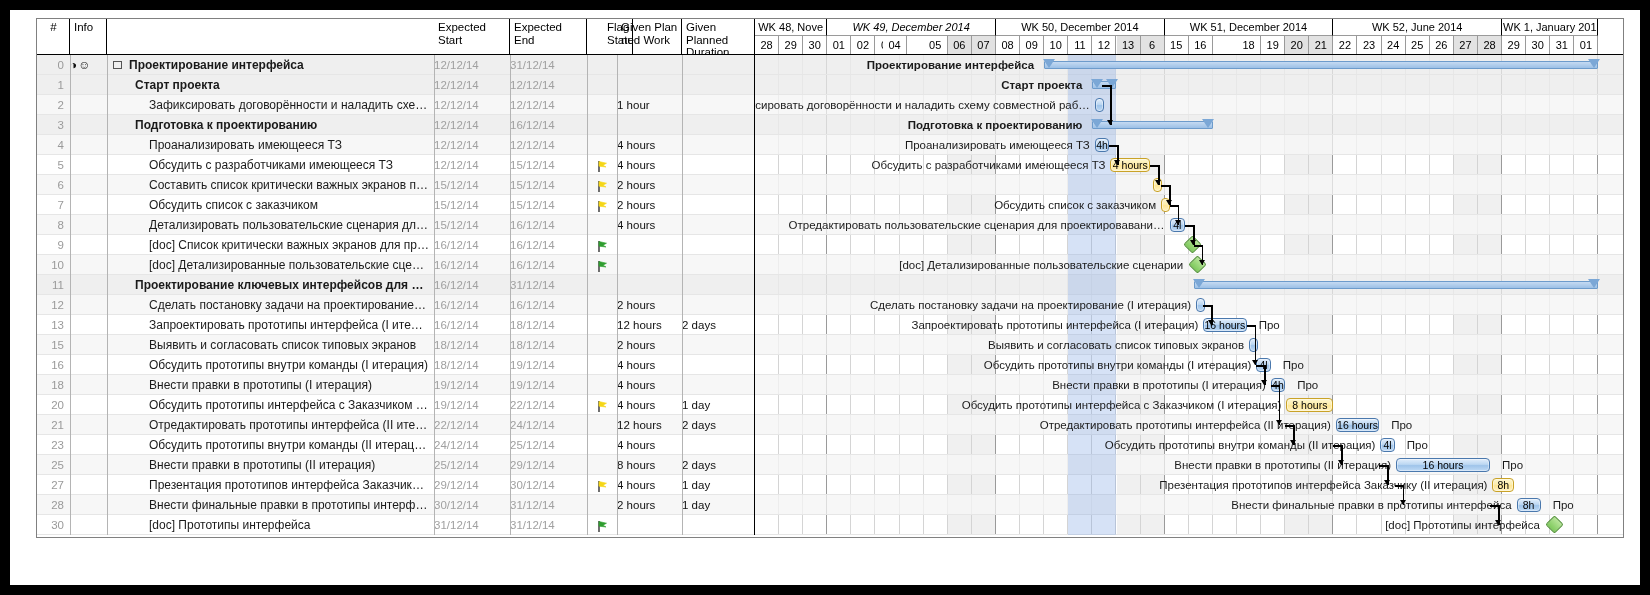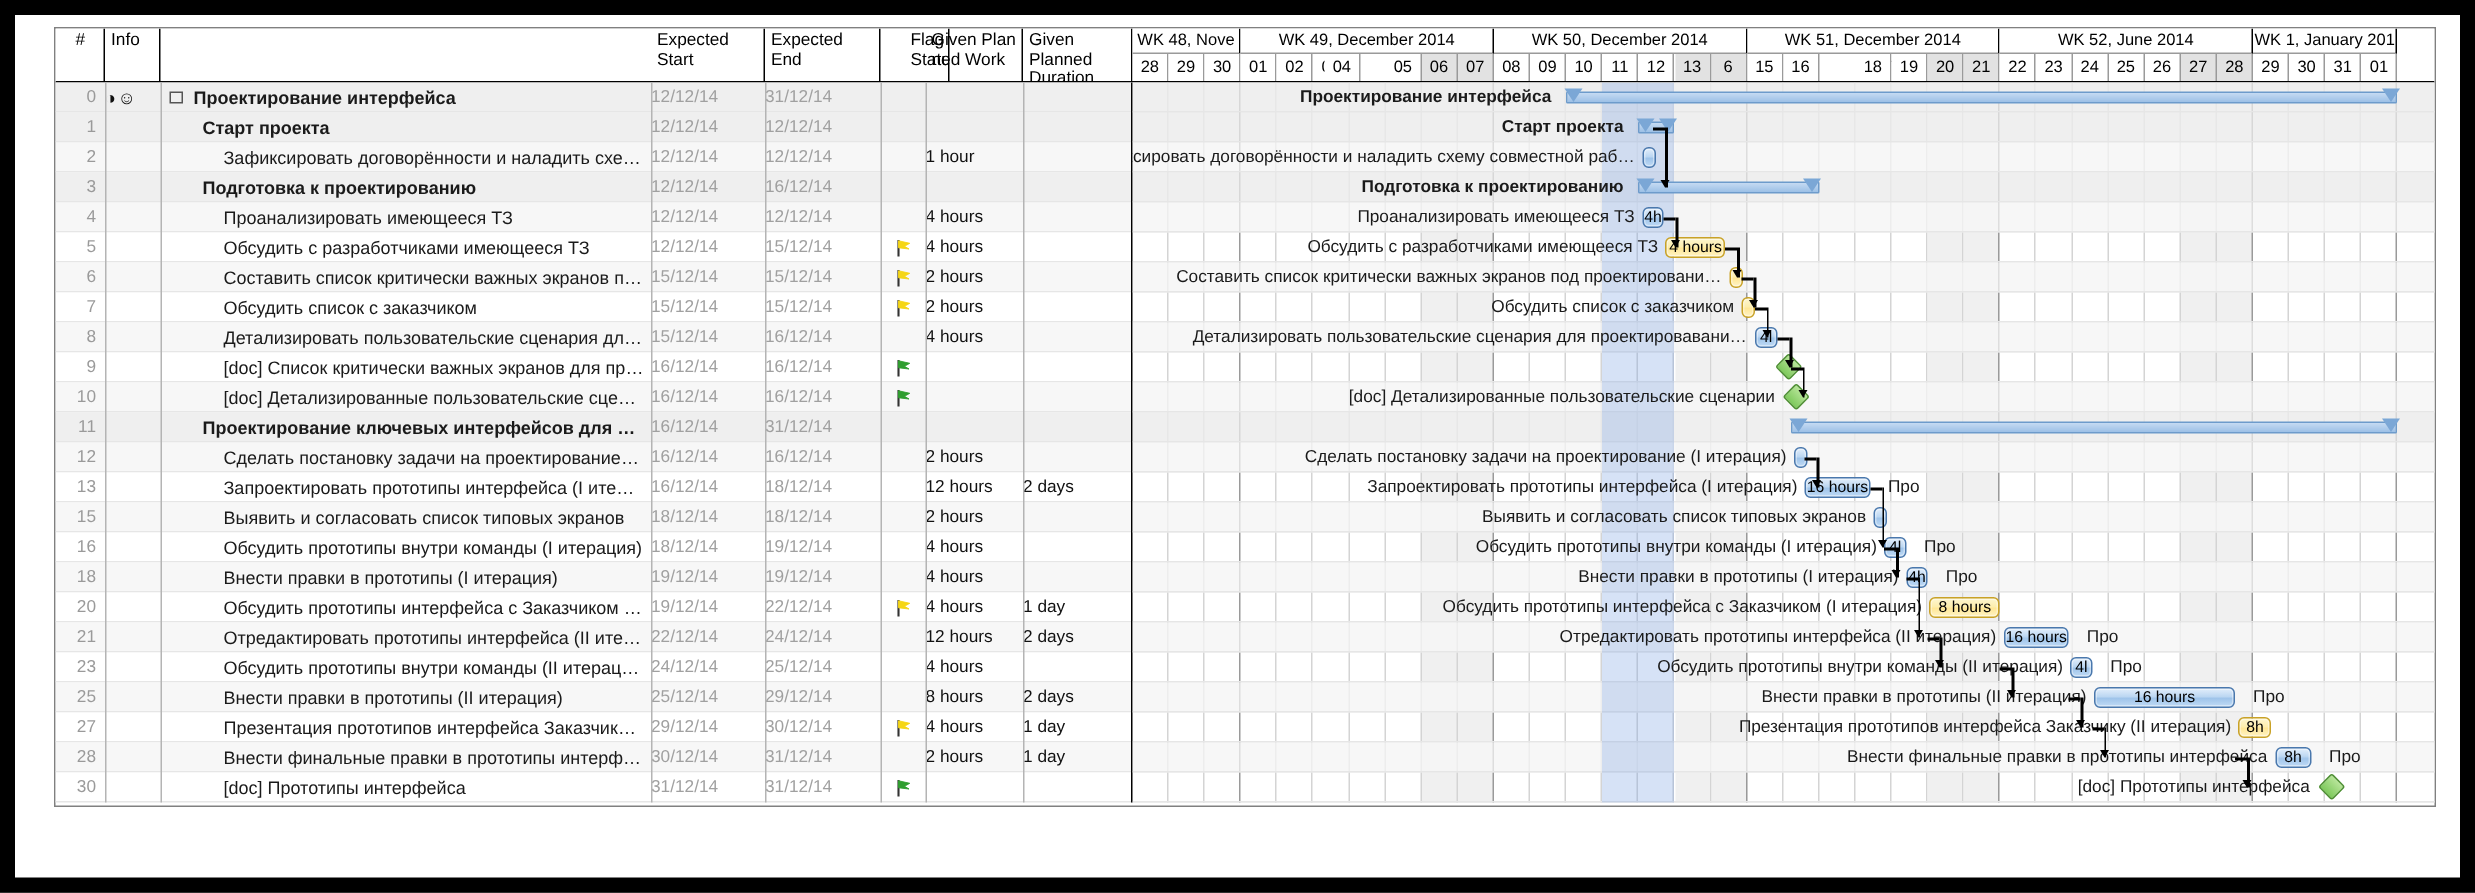--- a/index.html
+++ b/index.html
@@ -216,21 +216,21 @@
           <div class="hdr-cell" style="left:397px;width:76px;">Expected
 Start</div>
           <div class="hdr-cell" style="left:473px;width:77px;">Expected End</div>
           <div class="hdr-cell" style="left:566px;width:30px;">Flag
 Status</div>
           <div class="hdr-cell" style="left:580px;width:65px;">Given Plan
 ned Work</div>
           <div class="hdr-cell" style="left:645px;width:73px;">Given Planned
 Duration</div>
           <div class="tl-week" style="left:718px;width:72.30000000000001px;">WK 48, Nove</div>
-          <div class="tl-week" style="left:790.3px;width:168.70000000000002px;">WK 49, December 2014</div>
+          <div class="tl-week" style="left:790.3px;width:168.70000000000002px;font-style:italic;">WK 49, December 2014</div>
           <div class="tl-week" style="left:959px;width:168.70000000000002px;">WK 50, December 2014</div>
           <div class="tl-week" style="left:1127.7px;width:168.70000000000002px;">WK 51, December 2014</div>
           <div class="tl-week" style="left:1296.4px;width:168.70000000000002px;">WK 52, June 2014</div>
           <div class="tl-week" style="left:1465.1px;width:96.4px;">WK 1, January 201</div>
           <div class="tl-day" style="left:718px;width:24.1px;">28</div>
           <div class="tl-day" style="left:742.1px;width:24.1px;">29</div>
           <div class="tl-day" style="left:766.2px;width:24.1px;">30</div>
           <div class="tl-day" style="left:790.3px;width:24.1px;">01</div>
           <div class="tl-day" style="left:814.4px;width:24.1px;">02</div>
           <div class="tl-day" style="left:838.5px;width:24.1px;">03</div>
@@ -612,25 +612,24 @@
           <div class="g-label" style="left:-90.19px;top:40px;width:425px;">Зафиксировать договорённости и наладить схему совместной раб…</div>
           <div class="bar" style="left:339.81px;top:43px;width:9px;"><span></span></div>
           <div class="g-label bold" style="left:-82.59999999999997px;top:60px;width:410px;">Подготовка к проектированию</div>
           <div class="bar-sum" style="left:337.40000000000003px;top:66px;width:120.5px;"></div>
           <div class="sum-cap" style="left:336.40000000000003px;top:64px;"></div>
           <div class="sum-cap" style="left:446.90000000000003px;top:64px;"></div>
           <div class="g-label" style="left:-90.19px;top:80px;width:425px;">Проанализировать имеющееся ТЗ</div>
           <div class="bar" style="left:339.81px;top:83px;width:14.45999999999998px;"><span>4h</span></div>
           <div class="g-label" style="left:-74.52499999999998px;top:100px;width:425px;">Обсудить с разработчиками имеющееся ТЗ</div>
           <div class="bar yellow" style="left:355.475px;top:103px;width:39.764999999999986px;"><span>4 hours</span></div>
-          <div class="g-label" style="left:-32.349999999999966px;top:120px;width:425px;">Составить список критически важных экранов под проектировани…</div>
           <div class="bar yellow" style="left:397.65000000000003px;top:123px;width:9px;"><span></span></div>
           <div class="g-label" style="left:-23.914999999999964px;top:140px;width:425px;">Обсудить список с заказчиком</div>
           <div class="bar yellow" style="left:406.08500000000004px;top:143px;width:9px;"><span></span></div>
-          <div class="g-label" style="left:-15.480000000000018px;top:160px;width:425px;">Детализировать пользовательские сценария для проектировавани…</div>
+          <div class="g-label" style="left:-15.480000000000018px;top:160px;width:425px;">Отредактировать пользовательские сценария для проектировавани…</div>
           <div class="bar" style="left:414.52px;top:163px;width:15.665000000000077px;"><span>4l</span></div>
           <div class="milestone" style="left:431.39px;top:183px;"></div>
           <div class="g-label" style="left:16.210000000000036px;top:200px;width:412px;">[doc] Детализированные пользовательские сценарии</div>
           <div class="milestone" style="left:436.21000000000004px;top:203px;"></div>
           <div class="bar-sum" style="left:438.62px;top:226px;width:404.88px;"></div>
           <div class="sum-cap" style="left:437.62px;top:224px;"></div>
           <div class="sum-cap" style="left:832.5px;top:224px;"></div>
           <div class="g-label" style="left:11.03000000000003px;top:240px;width:425px;">Сделать постановку задачи на проектирование  (I итерация)</div>
           <div class="bar" style="left:441.03000000000003px;top:243px;width:9px;"><span></span></div>
           <div class="g-label" style="left:18.260000000000048px;top:260px;width:425px;">Запроектировать прототипы интерфейса (I итерация)</div>

